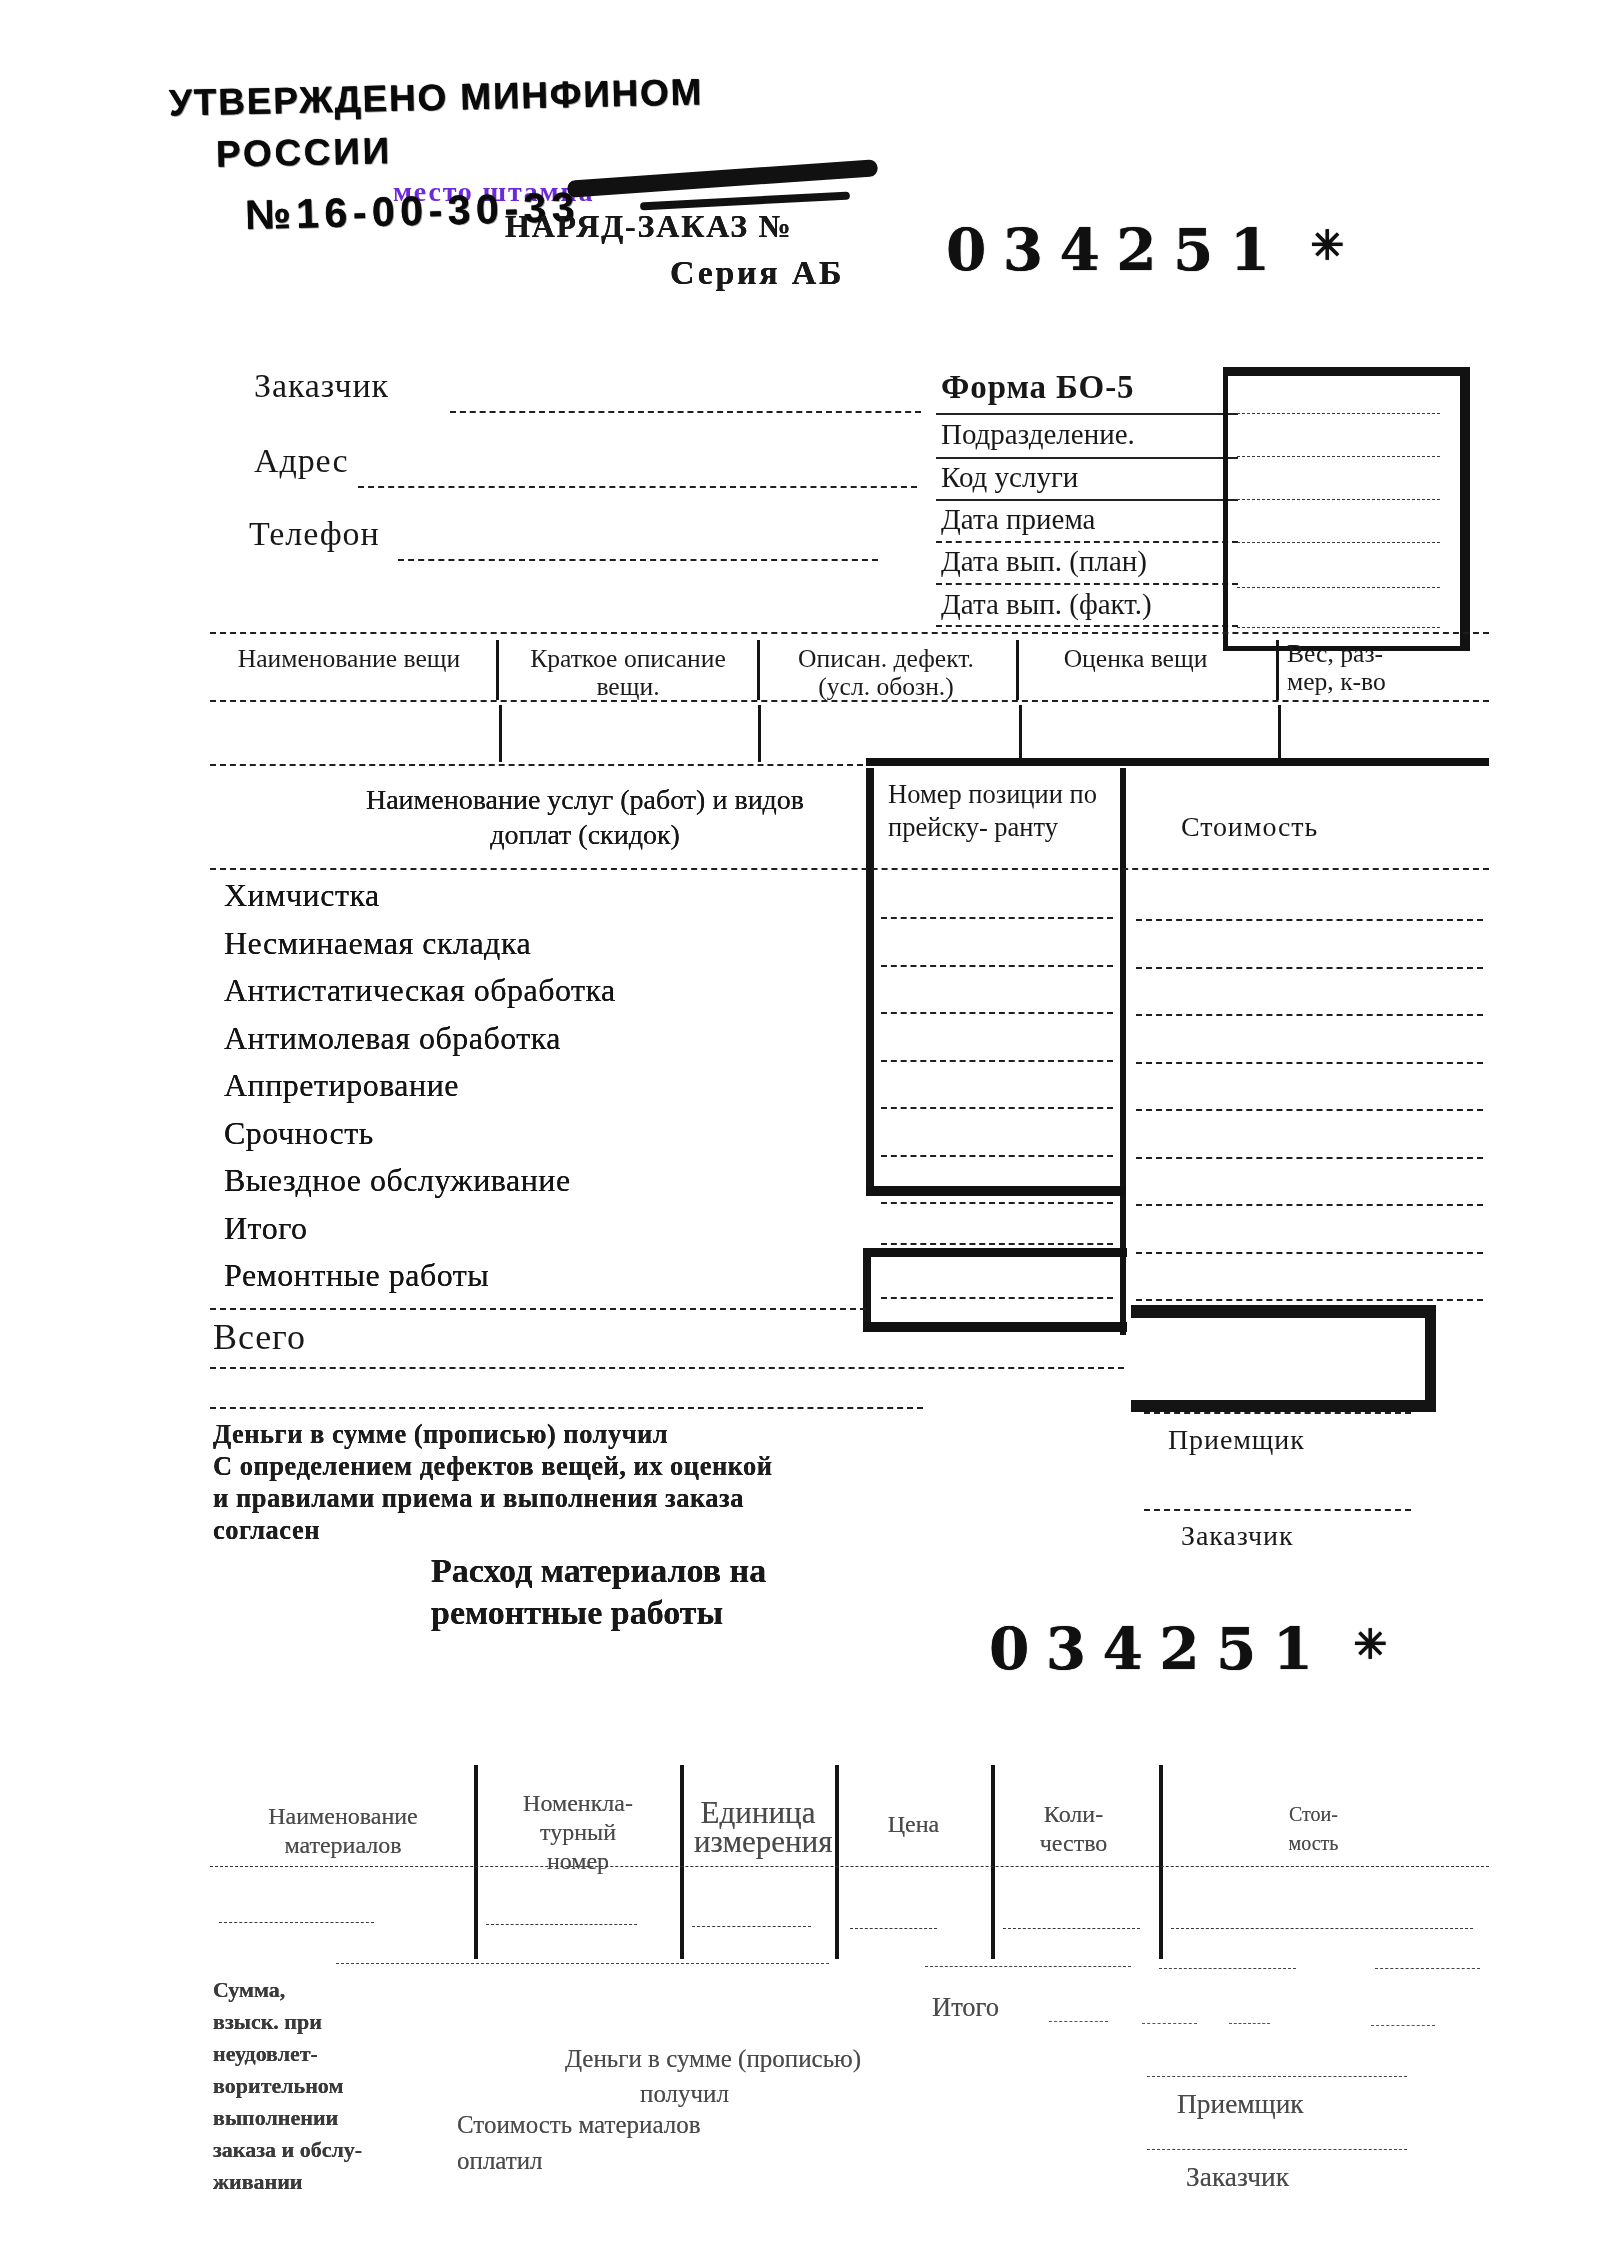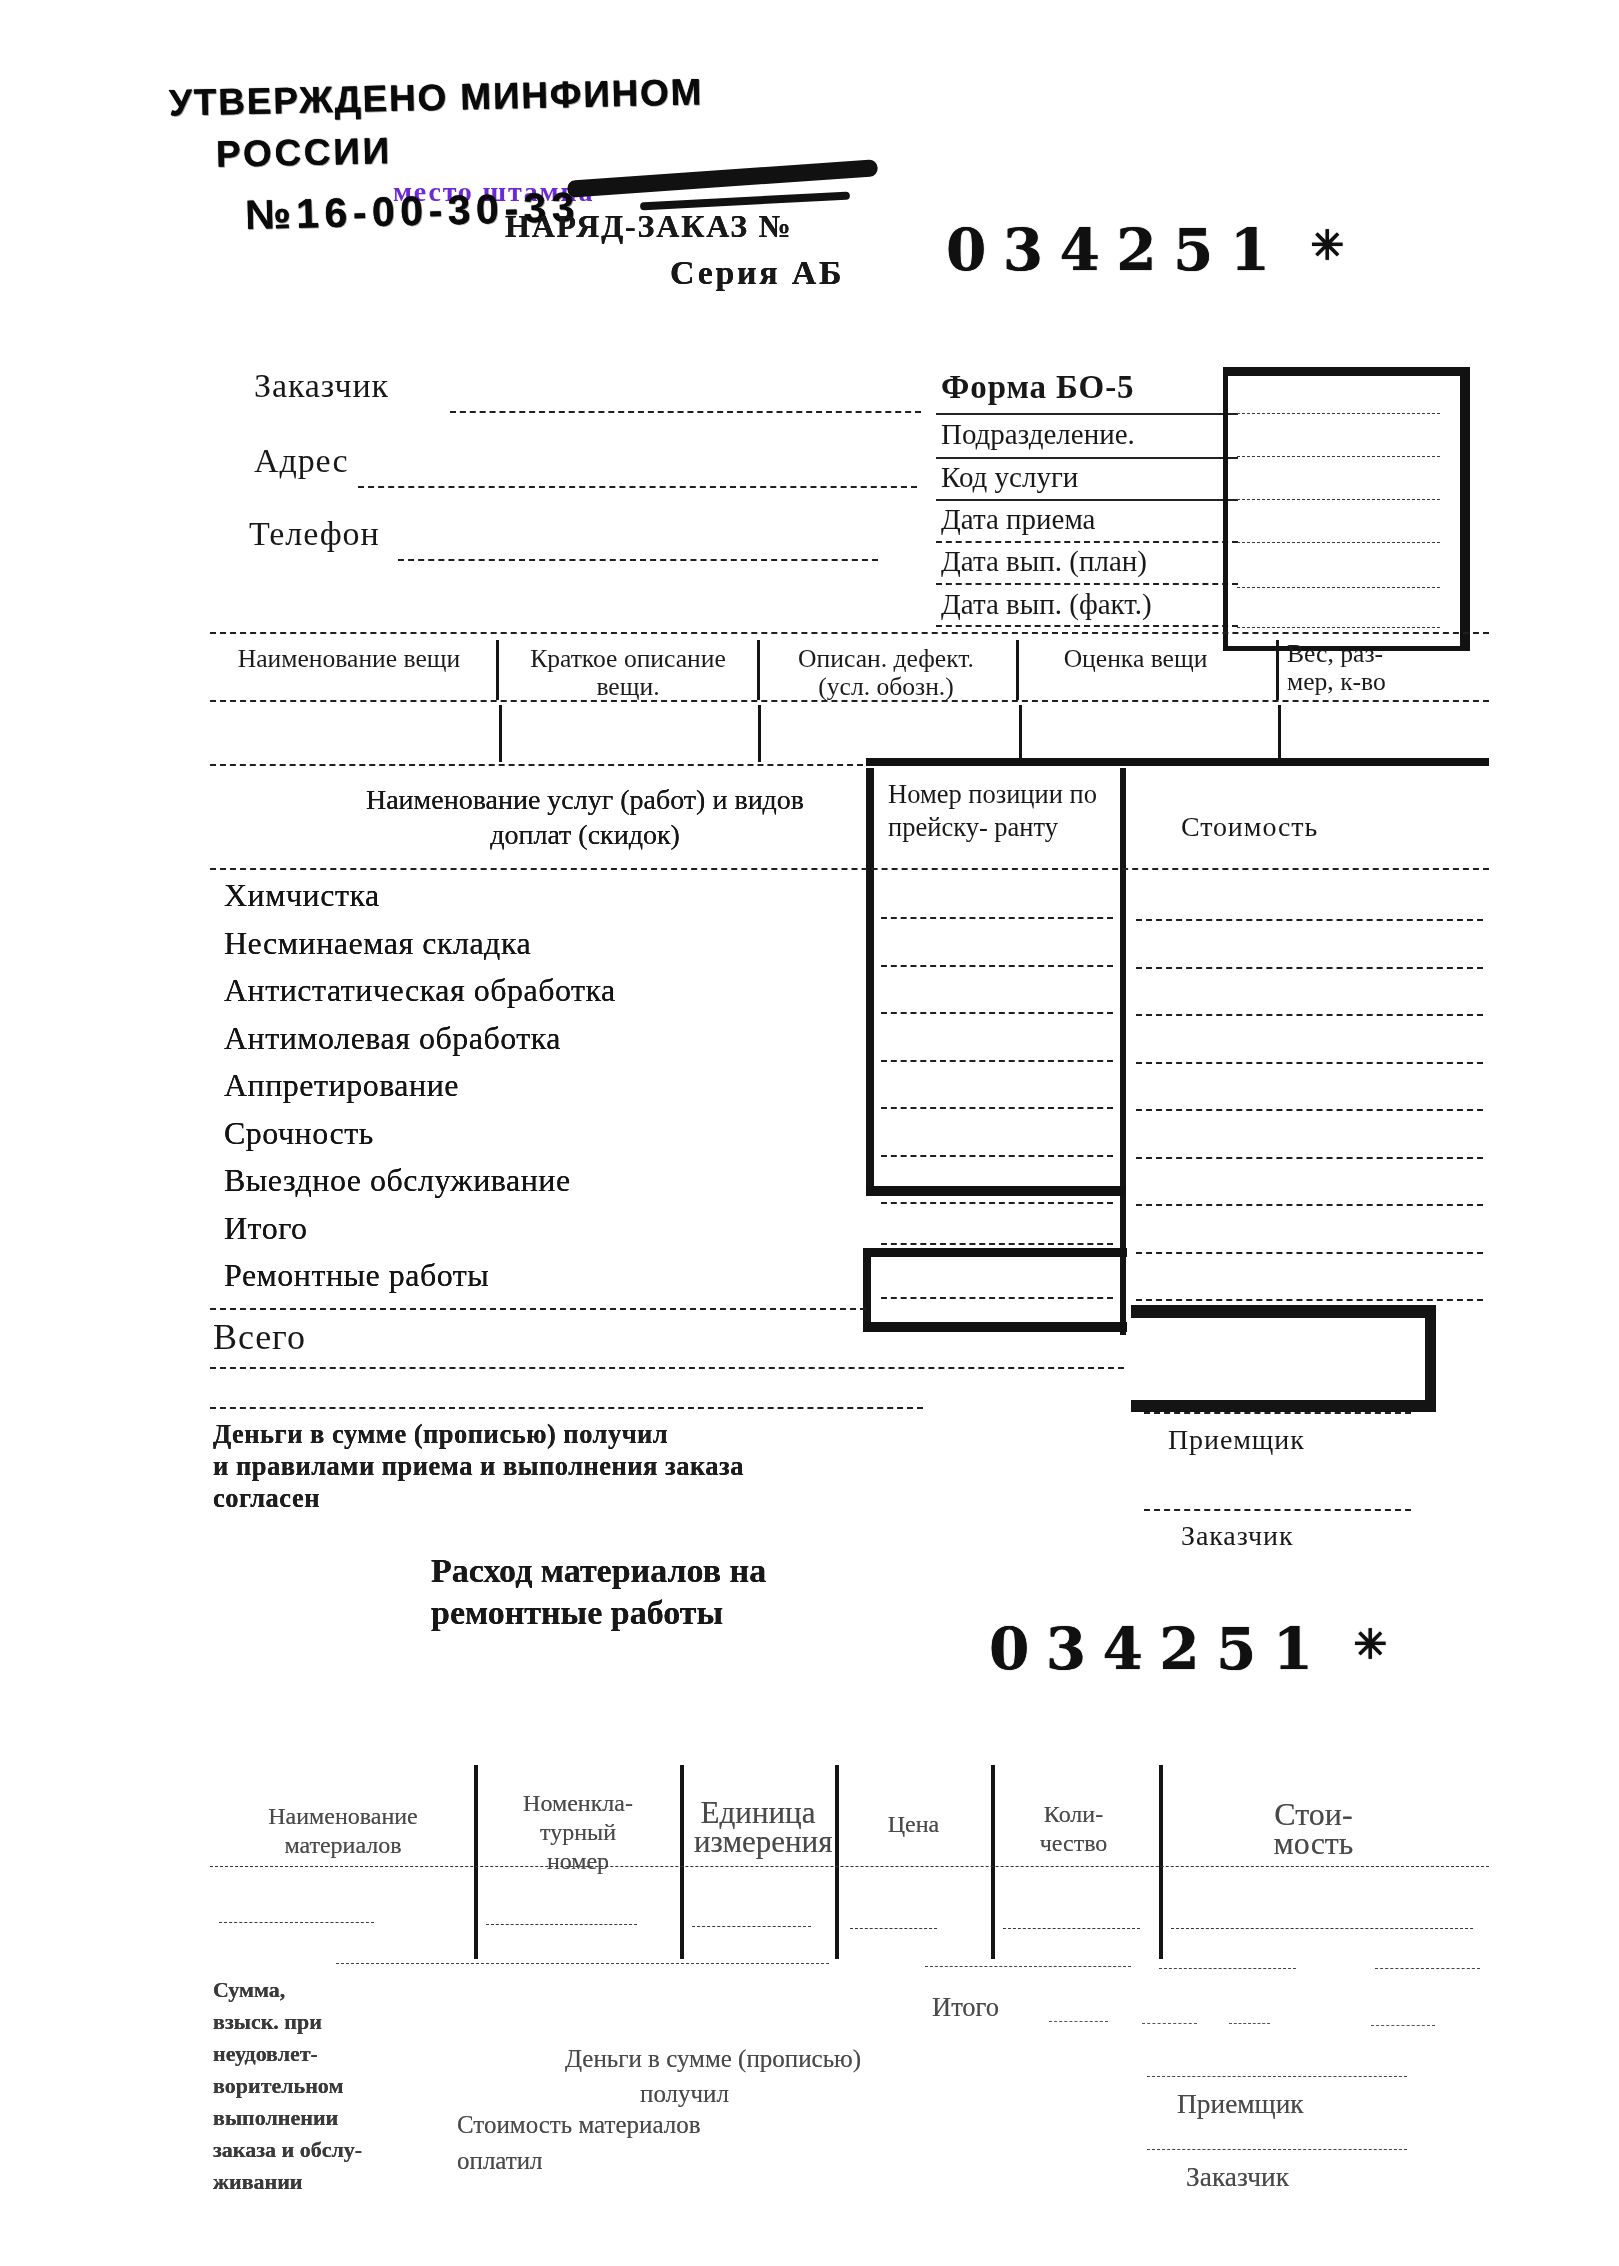--- a/index.html
+++ b/index.html
@@ -139,20 +139,21 @@
 <div class="abs bar" style="left:863px;top:1322px;width:264px;height:10px;"></div>
 
 <div class="abs u" style="left:210px;top:1308px;width:656px;"></div>
 <div class="abs" style="left:213px;top:1316px;font-size:36px;letter-spacing:0.9px;">Всего</div>
 <div class="abs u" style="left:210px;top:1367px;width:914px;"></div>
 <div class="abs" style="left:1131px;top:1305px;width:294px;height:82px;border-top:13.7px solid #141414;border-right:11px solid #141414;border-bottom:12.8px solid #141414;"></div>
 
 <div class="abs u" style="left:210px;top:1407px;width:713px;"></div>
 <div class="abs" style="left:213px;top:1418px;">
   <div class="conf">Деньги в сумме (прописью) получил</div>
+  <div class="conf">С определением дефектов вещей, их оценкой</div>
   <div class="conf">и правилами приема и выполнения заказа</div>
   <div class="conf">согласен</div>
 </div>
 <div class="abs u" style="left:1144px;top:1412px;width:267px;"></div>
 <div class="abs" style="left:1168px;top:1424px;font-size:28px;letter-spacing:0.9px;">Приемщик</div>
 <div class="abs u" style="left:1144px;top:1509px;width:267px;"></div>
 <div class="abs" style="left:1181px;top:1520px;font-size:28px;letter-spacing:0.9px;">Заказчик</div>
 
 <div class="abs" style="left:431px;top:1550px;font-size:34px;font-weight:bold;line-height:42px;text-shadow:0 0 0.5px #000;">
   <div>Расход материалов на</div>
@@ -166,21 +167,21 @@
 <div class="abs vl" style="left:680px;top:1765px;width:3.7px;height:194px;"></div>
 <div class="abs vl" style="left:835px;top:1765px;width:3.7px;height:194px;"></div>
 <div class="abs vl" style="left:991px;top:1765px;width:3.7px;height:194px;"></div>
 <div class="abs vl" style="left:1159px;top:1765px;width:3.7px;height:194px;"></div>
 
 <div class="abs faded ctr" style="left:222px;top:1802px;width:242px;font-size:24px;line-height:29px;">Наименование материалов</div>
 <div class="abs faded ctr" style="left:512px;top:1789px;width:132px;font-size:24px;line-height:29px;font-family:Liberation Serif, serif;">Номенкла- турный номер</div>
 <div class="abs faded ctr" style="left:694px;top:1798px;width:128px;font-size:31px;line-height:29px;">Единица измерения</div>
 <div class="abs faded ctr" style="left:845px;top:1811px;width:137px;font-size:24px;">Цена</div>
 <div class="abs faded ctr" style="left:1023px;top:1800px;width:101px;font-size:24px;line-height:29px;">Коли- чество</div>
-<div class="abs faded ctr" style="left:1270px;top:1800px;width:87px;font-size:32px;line-height:29px;">Стои- мость</div>
+<div class="abs faded ctr" style="left:1270px;top:1800px;width:87px;font-size:20px;line-height:29px;">Стои- мость</div>
 
 <div class="abs u2" style="left:210px;top:1866px;width:1279px;border-color:#333;"></div>
 <div class="abs u2" style="left:219px;top:1922px;width:155px;"></div>
 <div class="abs u2" style="left:486px;top:1924px;width:151px;"></div>
 <div class="abs u2" style="left:692px;top:1926px;width:119px;"></div>
 <div class="abs u2" style="left:850px;top:1928px;width:87px;"></div>
 <div class="abs u2" style="left:1003px;top:1928px;width:137px;"></div>
 <div class="abs u2" style="left:1171px;top:1928px;width:302px;"></div>
 
 <div class="abs u2" style="left:336px;top:1963px;width:493px;border-color:#444;"></div>

